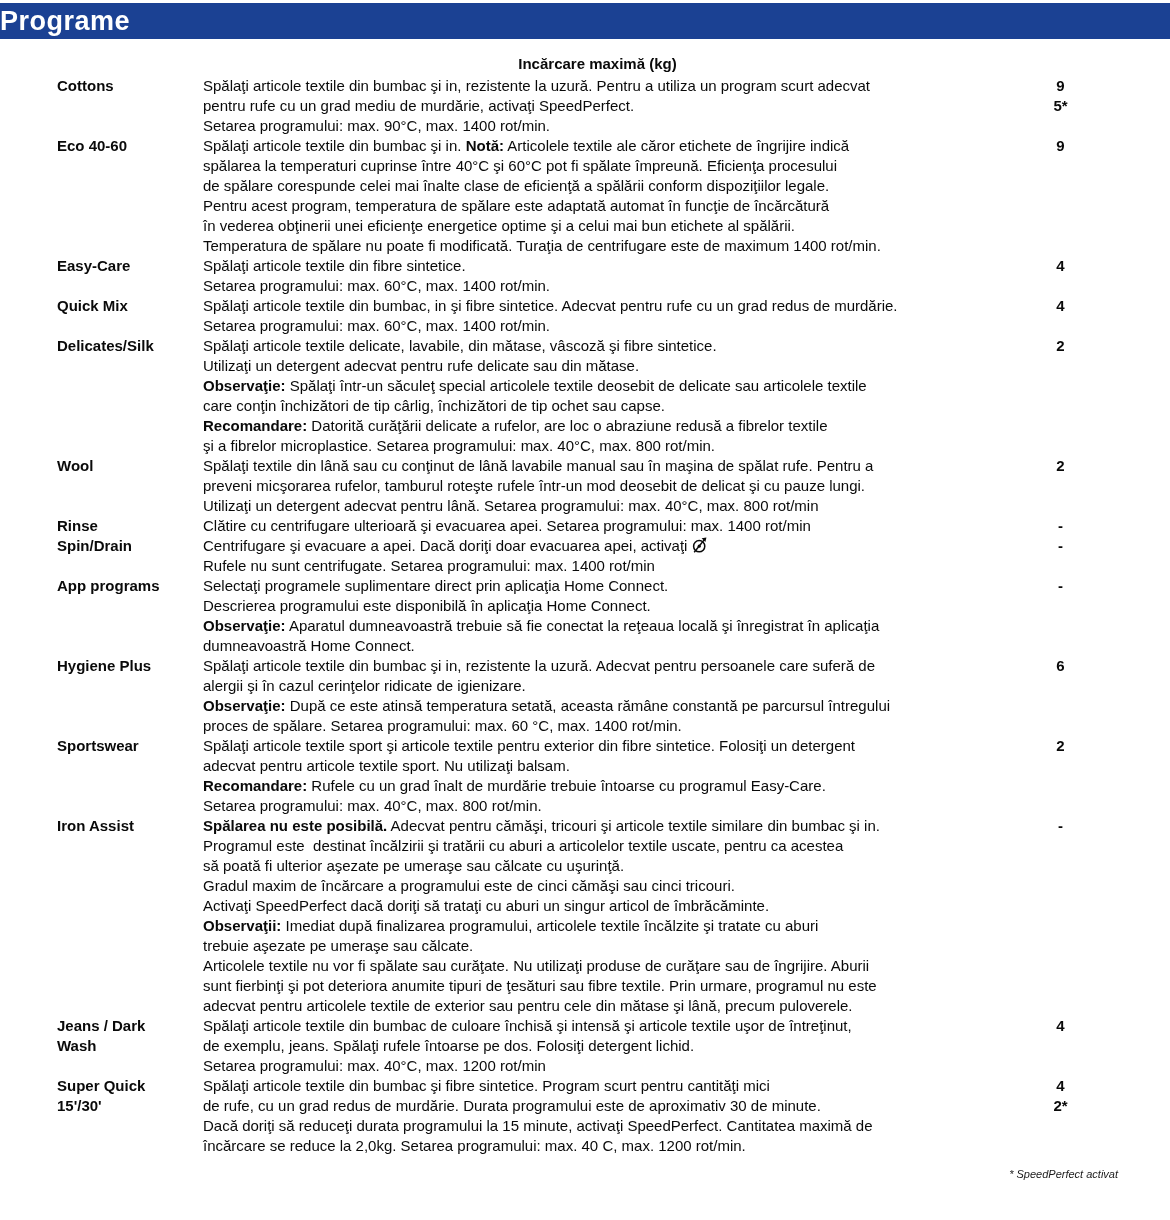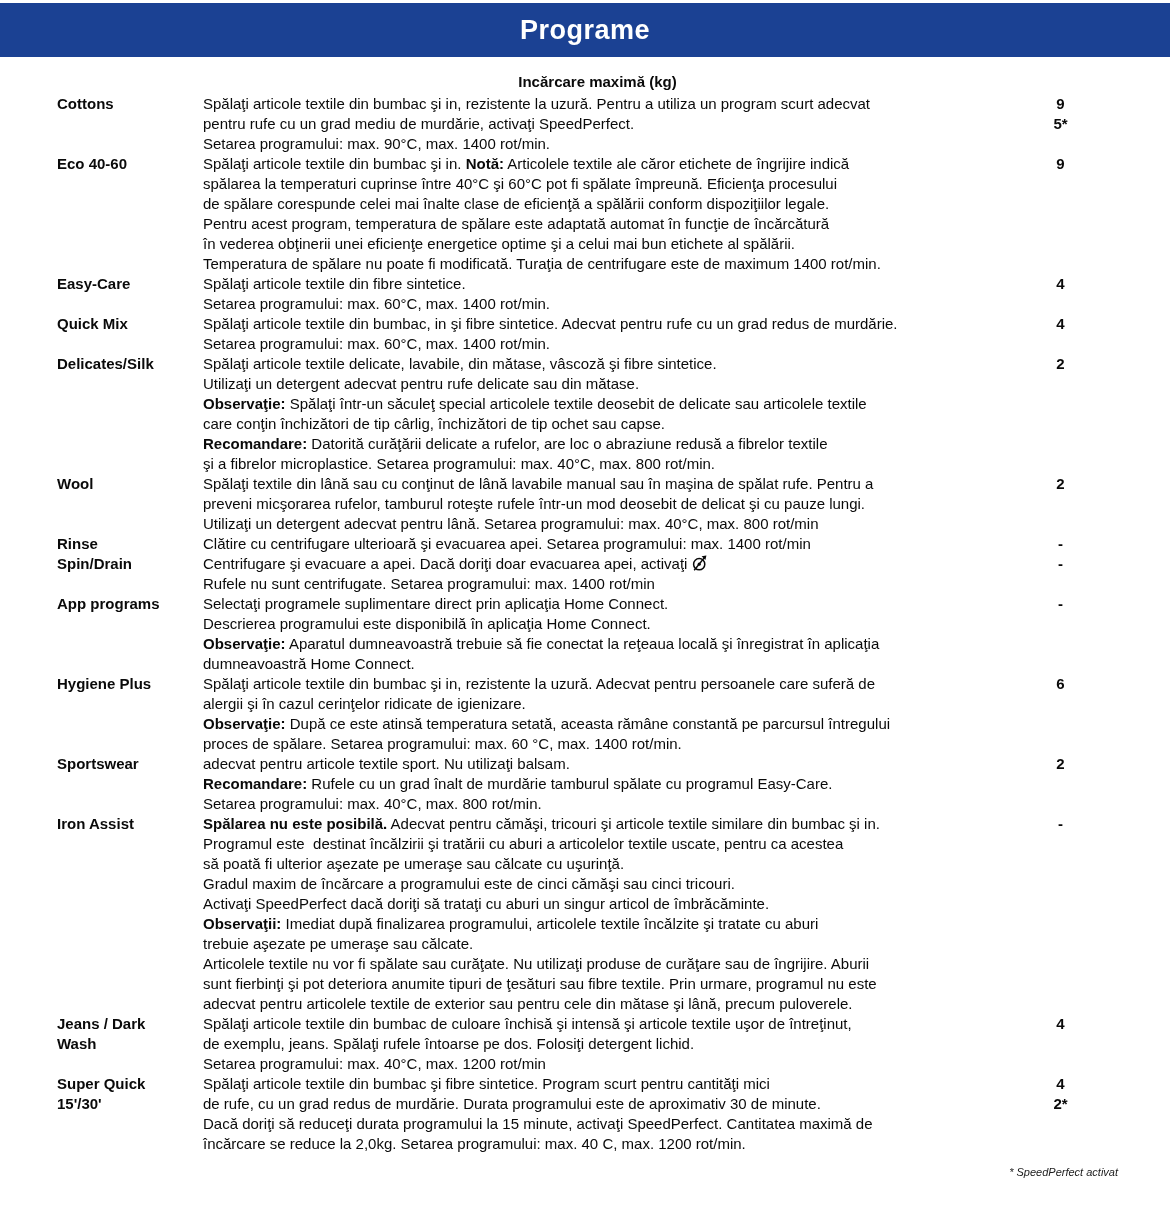--- a/index.html
+++ b/index.html
@@ -3,22 +3,22 @@
 <meta charset="utf-8">
 <style>
   :root { --blue: #1b4193; }
   * { box-sizing: border-box; }
   html,body { margin:0; padding:0; }
   body {
     width:1170px; height:1220px; background:#ffffff;
     font-family:"Liberation Sans", sans-serif; color:#0a0a0a;
   }
   .header-bar {
-    margin-top:3px; height:54px; background:var(--blue);
-    display:flex; align-items:center; justify-content:center;
+    margin-top:3px; height:36px; background:var(--blue);
+    display:flex; align-items:center; justify-content:flex-start;
   }
   .page-title {
     color:#ffffff; font-size:27px; font-weight:bold; letter-spacing:0.5px;
   }
   .content { padding:0 32px 0 57px; }
   .load-header {
     margin-top:15px; text-align:center; font-weight:bold;
     font-size:15px; line-height:20px;
   }
   .programs-table { margin-top:2px; }
@@ -182,22 +182,23 @@
         </div>
         <div class="ploads">
           <div class="lval">6</div>
         </div>
       </div>
       <div class="prow">
         <div class="pname">
           <div>Sportswear</div>
         </div>
         <div class="pdesc">
+          <div class="dline"><span>Spălaţi articole textile sport şi articole textile pentru exterior din fibre sintetice. Folosiţi un detergent</span></div>
           <div class="dline"><span>adecvat pentru articole textile sport. Nu utilizaţi balsam.</span></div>
-          <div class="dline"><span class="b">Recomandare:</span><span> Rufele cu un grad înalt de murdărie tamburul spălate cu programul Easy-Care.</span></div>
+          <div class="dline"><span class="b">Recomandare:</span><span> Rufele cu un grad înalt de murdărie trebuie întoarse cu programul Easy-Care.</span></div>
           <div class="dline"><span>Setarea programului: max. 40°C, max. 800 rot/min.</span></div>
         </div>
         <div class="ploads">
           <div class="lval">2</div>
         </div>
       </div>
       <div class="prow">
         <div class="pname">
           <div>Iron Assist</div>
         </div>

